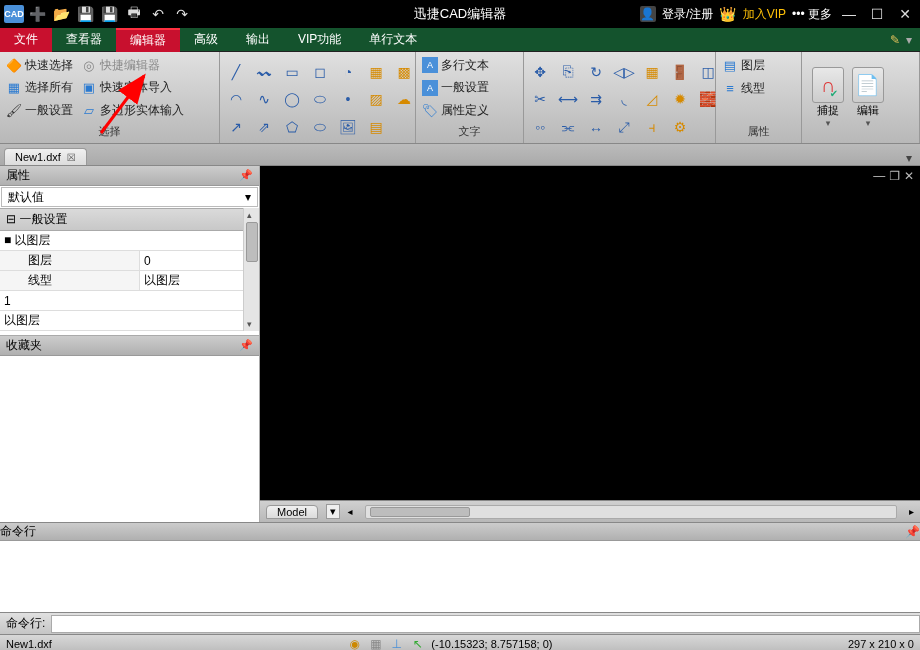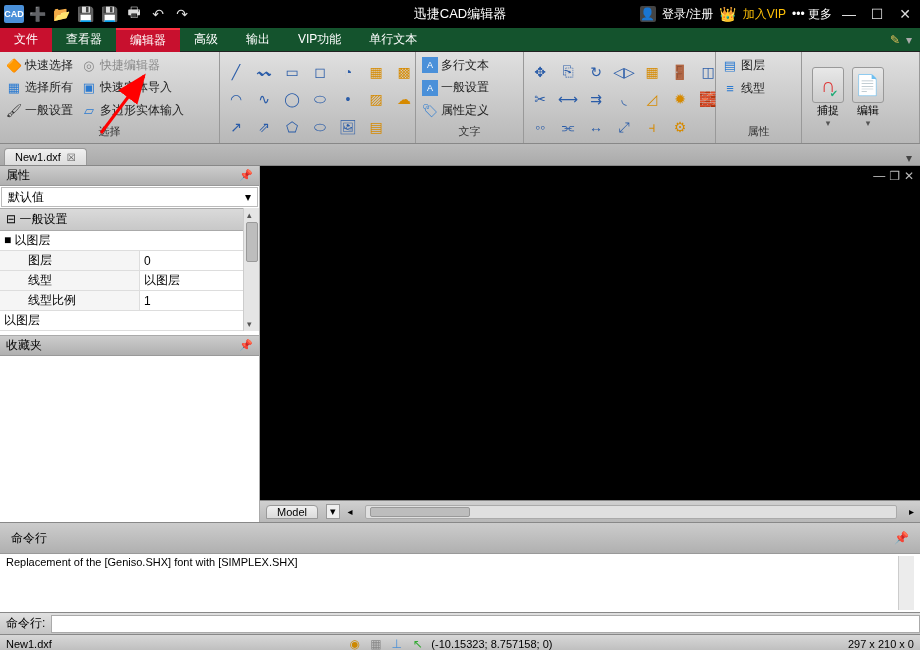--- a/index.html
+++ b/index.html
@@ -61,21 +61,21 @@
 .fav-col { flex: 1; padding-left: 6px; }
 
 .canvas-area { flex: 1; display: flex; flex-direction: column; background: #000; position: relative;}
 .canvas-area .doc-ctrls { position: absolute; top: 3px; right: 6px; color: #bbb; font-size: 12px; display: flex; gap: 4px;}
 .canvas-bottom { height: 22px; background: linear-gradient(#d0d0d0,#b8b8b8); display: flex; align-items: center; padding: 0 6px; gap: 8px; border-top:1px solid #888;}
 .model-tab { background: linear-gradient(#f0f0f0,#dcdcdc); border: 1px solid #999; border-radius: 4px 4px 0 0; padding: 0 10px; font-size: 11px; }
 .h-scrollbar { flex:1; height:14px; background:#e0e0e0; border:1px solid #aaa; margin: 0 4px; position:relative; border-radius:2px;}
 .h-scrollbar .thumb { position:absolute; left:4px; top:1px; width:100px; height:10px; background:#bdbdbd; border:1px solid #999; border-radius:2px;}
 
 .cmd-history { height: 90px; background: #fff; border-top: 1px solid #888; display: flex; flex-direction: column;}
-.cmd-history .hdr { background: linear-gradient(#ccc,#b0b0b0); height: 31px; display: flex; align-items: center; padding: 0 11px; font-size: 12px; justify-content: space-between; border-bottom:1px solid #999;gap:16px;}
+.cmd-history .hdr { background: linear-gradient(#ccc,#b0b0b0); height: 18px; display: flex; align-items: center; padding: 0 0; font-size: 12px; justify-content: space-between; border-bottom:1px solid #999;gap:16px;}
 .cmd-history .body { flex:1; padding: 2px 6px; font-size: 11px; display:flex; }
 .cmd-history .body .txt { flex: 1;}
 .cmd-history .body .vbar { width: 16px; background:#ececec; border-left: 1px solid #ccc;}
 
 .cmd-line { height: 22px; background: linear-gradient(#e0e0e0,#c5c5c5); display: flex; align-items: center; border-top:1px solid #888;}
 .cmd-line .label { padding: 0 6px; font-size: 12px; }
 .cmd-line input { flex: 1; height: 18px; border: 1px solid #aaa; background: #fff; font-size: 12px; padding: 0 4px;}
 
 .statusbar { height: 18px; background: linear-gradient(#d8d8d8,#bcbcbc); display: flex; align-items: center; font-size: 11px; padding: 0 6px; border-top:1px solid #888;}
 .statusbar .left { flex: 0 0 auto; }
@@ -301,21 +301,20 @@
             </div>
           <div class="prop-row">
               <div class="prop-key">图层</div>
               <div class="prop-val">0</div>
             </div>
           <div class="prop-row">
               <div class="prop-key">线型</div>
               <div class="prop-val">以图层</div>
             </div>
           <div class="prop-row">
-              <div class="prop-key">线型比例</div>
               <div class="prop-val">1</div>
             </div>
           <div class="prop-row">
               <div class="prop-val">以图层</div>
             </div>
         </div>
       </div>
       <div class="sbar">
           <div class="thumb"></div>
         </div>
@@ -343,24 +342,20 @@
         </div>
       <span style="font-size:10px">▸</span>
     </div>
   </div>
 </div>
 
 <div class="cmd-history">
   <div class="hdr">
     <span>命令行</span>
     <span class="pin">📌</span>
-  </div>
-  <div class="body">
-    <div class="txt">Replacement of the [Geniso.SHX] font with [SIMPLEX.SHX]</div>
-    <div class="vbar"></div>
   </div>
 </div>
 
 <div class="cmd-line">
   <div class="label">命令行:</div>
   <input type="text" style="">
 </div>
 
 <div class="statusbar">
   <div class="left">New1.dxf</div>

